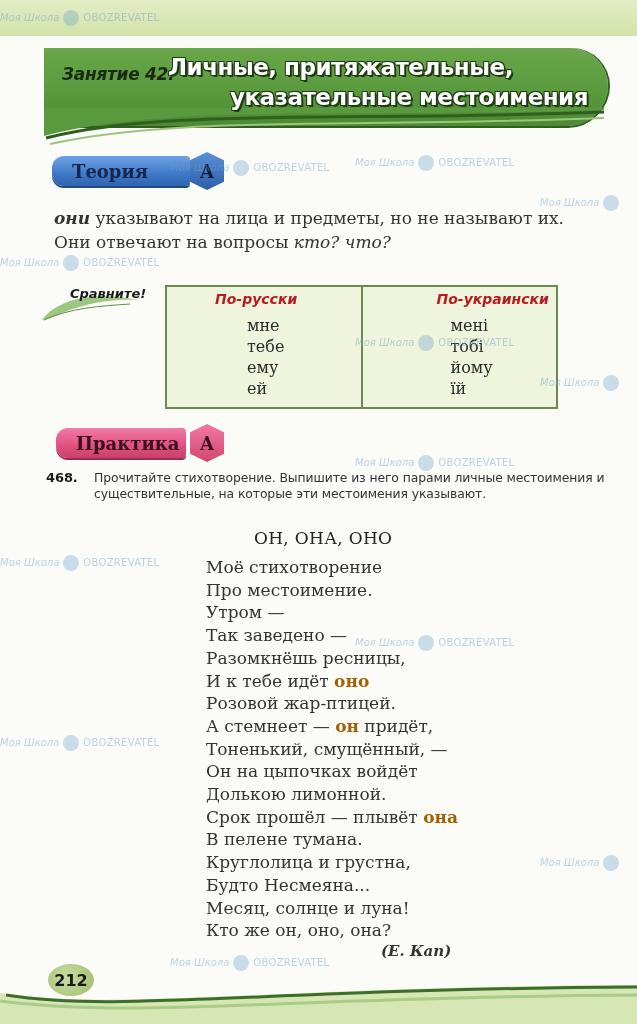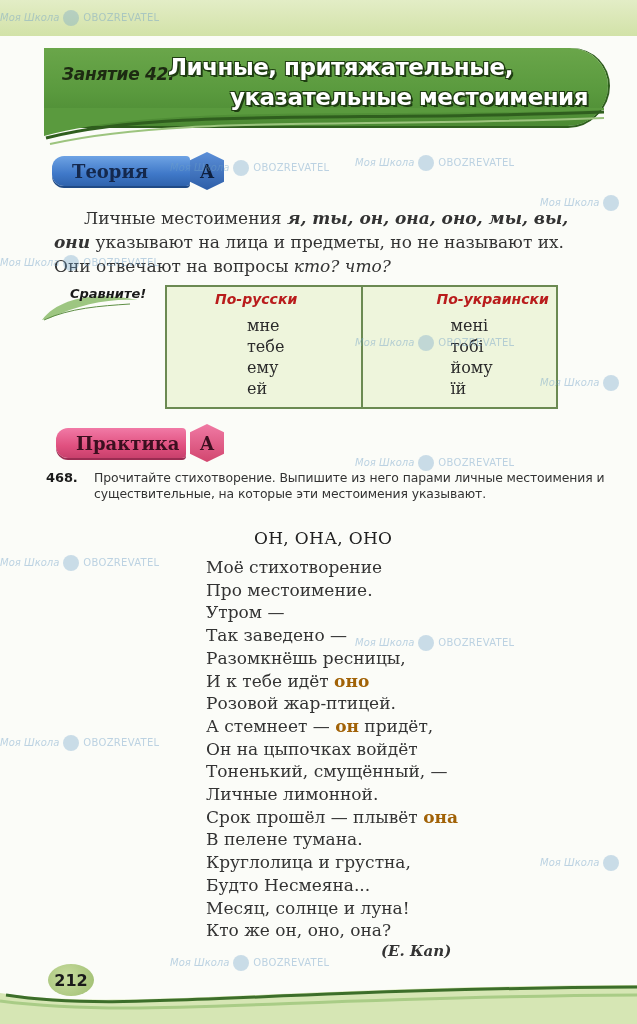--- a/index.html
+++ b/index.html
@@ -152,23 +152,20 @@
 </div>
 
 <div class="section-tab theory-tab">
   <span>Теория</span>
 </div>
 <div class="hex theory-hex">
   <span>А</span>
 </div>
 
 <div class="theory-text">
-  <div class="indent">
-    <span>Личные местоимения </span><span class="bi">я, ты, он, она, оно, мы, вы,</span>
-  </div>
   <div>
     <span class="bi">они</span><span> указывают на лица и предметы, но не называют их.</span>
   </div>
   <div>
     <span>Они отвечают на вопросы </span><span class="it">кто? что?</span>
   </div>
 </div>
 
 <svg class="swoosh" viewBox="0 0 100 30">
   <path d="M2,28 C20,4 60,0 98,8 C70,6 40,12 10,26 Z" fill="#8cbc6c" opacity="0.85"></path>
@@ -212,23 +209,23 @@
 <div class="poem-title">ОН, ОНА, ОНО</div>
 <div class="poem">
   <div class="line"><span>Моё стихотворение</span></div>
   <div class="line"><span>Про местоимение.</span></div>
   <div class="line"><span>Утром —</span></div>
   <div class="line"><span>Так заведено —</span></div>
   <div class="line"><span>Разомкнёшь ресницы,</span></div>
   <div class="line"><span>И к тебе идёт </span><b>оно</b></div>
   <div class="line"><span>Розовой жар-птицей.</span></div>
   <div class="line"><span>А стемнеет — </span><b>он</b><span> придёт,</span></div>
+  <div class="line"><span>Тоненький, смущённый, —</span></div>
   <div class="line"><span>Он на цыпочках войдёт</span></div>
-  <div class="line"><span>Тоненький, смущённый, —</span></div>
-  <div class="line"><span>Личные лимонной.</span></div>
+  <div class="line"><span>Долькою лимонной.</span></div>
   <div class="line"><span>Срок прошёл — плывёт </span><b>она</b></div>
   <div class="line"><span>В пелене тумана.</span></div>
   <div class="line"><span>Круглолица и грустна,</span></div>
   <div class="line"><span>Будто Несмеяна...</span></div>
   <div class="line"><span>Месяц, солнце и луна!</span></div>
   <div class="line"><span>Кто же он, оно, она?</span></div>
 </div>
 <div class="author">(Е. Кап)</div>
 
 <svg class="bottom-wave" viewBox="0 0 637 49" preserveAspectRatio="none">

